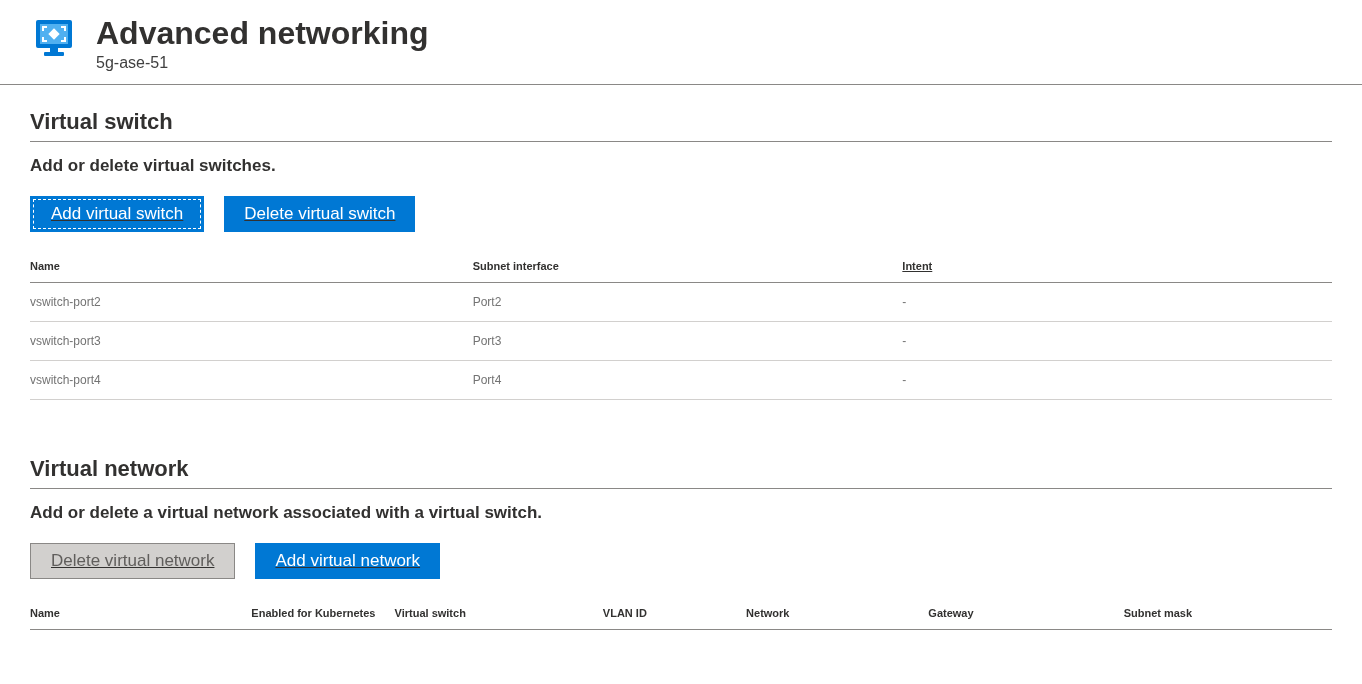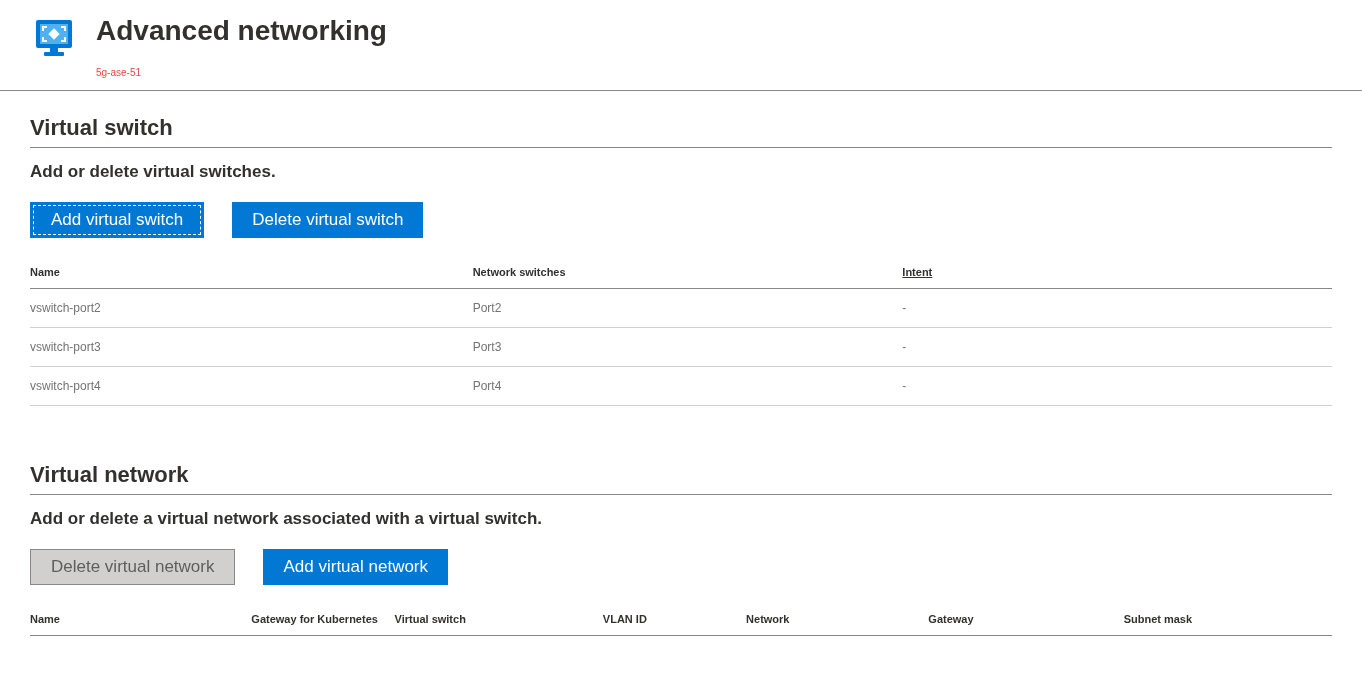--- a/index.html
+++ b/index.html
@@ -23,51 +23,52 @@
       width: 48px;
       height: 48px;
       margin-right: 18px;
       flex-shrink: 0;
     }
     .header-text {
       display: flex;
       flex-direction: column;
     }
     .page-title {
-      font-size: 28px;
+      font-size: 32px;
       font-weight: 600;
       color: #323130;
       line-height: 1.2;
     }
     .page-subtitle {
-      font-size: 10px;
-      color: #ef4444;
-      margin-top: 19px;
+      font-size: 16px;
+      color: #404040;
+      margin-top: 2px;
     }
     .content {
       padding: 24px 30px 0 30px;
     }
     .section-title {
       font-size: 22px;
       font-weight: 600;
       color: #323130;
       padding-bottom: 6px;
       border-bottom: 1px solid #8a8886;
       margin-bottom: 14px;
     }
     .section-desc {
       font-size: 17px;
       color: #323130;
       margin-bottom: 20px;
       font-weight: bold;
     }
     .button-row {
       display: flex;
-      gap: 28px;
+      gap: 20px;
       margin-bottom: 18px;
+      text-decoration: underline;
     }
     .btn {
       padding: 7px 20px;
       font-size: 17px;
       font-weight: 400;
       border: none;
       cursor: pointer;
       font-family: inherit;
     }
     .btn-primary {
@@ -146,21 +147,21 @@
     <h2 class="section-title">Virtual switch</h2>
     <p class="section-desc">Add or delete virtual switches.</p>
     <div class="button-row">
       <button class="btn btn-primary-focused">Add virtual switch</button>
       <button class="btn btn-primary">Delete virtual switch</button>
     </div>
     <table class="table">
       <thead>
         <tr>
           <th class="vswitch-col-name">Name</th>
-          <th class="vswitch-col-ni">Network switches</th>
+          <th class="vswitch-col-ni">Subnet interface</th>
           <th class="vswitch-col-intent">Intent</th>
         </tr>
       </thead>
       <tbody>
         <tr>
           <td>vswitch-port2</td>
           <td>Port2</td>
           <td>-</td>
         </tr>
         <tr>
@@ -181,21 +182,21 @@
     <h2 class="section-title">Virtual network</h2>
     <p class="section-desc">Add or delete a virtual network associated with a virtual switch.</p>
     <div class="button-row">
       <button class="btn btn-disabled">Delete virtual network</button>
       <button class="btn btn-primary">Add virtual network</button>
     </div>
     <table class="table">
       <thead>
         <tr>
           <th class="vnet-col-name">Name</th>
-          <th class="vnet-col-enabled">Gateway for Kubernetes</th>
+          <th class="vnet-col-enabled">Enabled for Kubernetes</th>
           <th class="vnet-col-vs">Virtual switch</th>
           <th class="vnet-col-vlan">VLAN ID</th>
           <th class="vnet-col-net">Network</th>
           <th class="vnet-col-gw">Gateway</th>
           <th class="vnet-col-sm">Subnet mask</th>
         </tr>
       </thead>
       <tbody></tbody>
     </table>
   </div>

